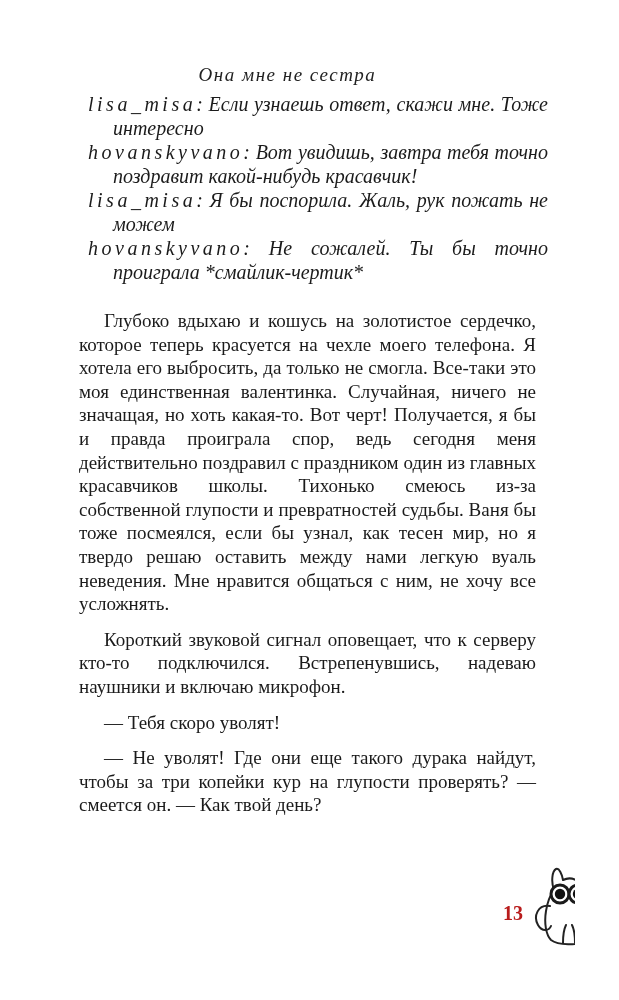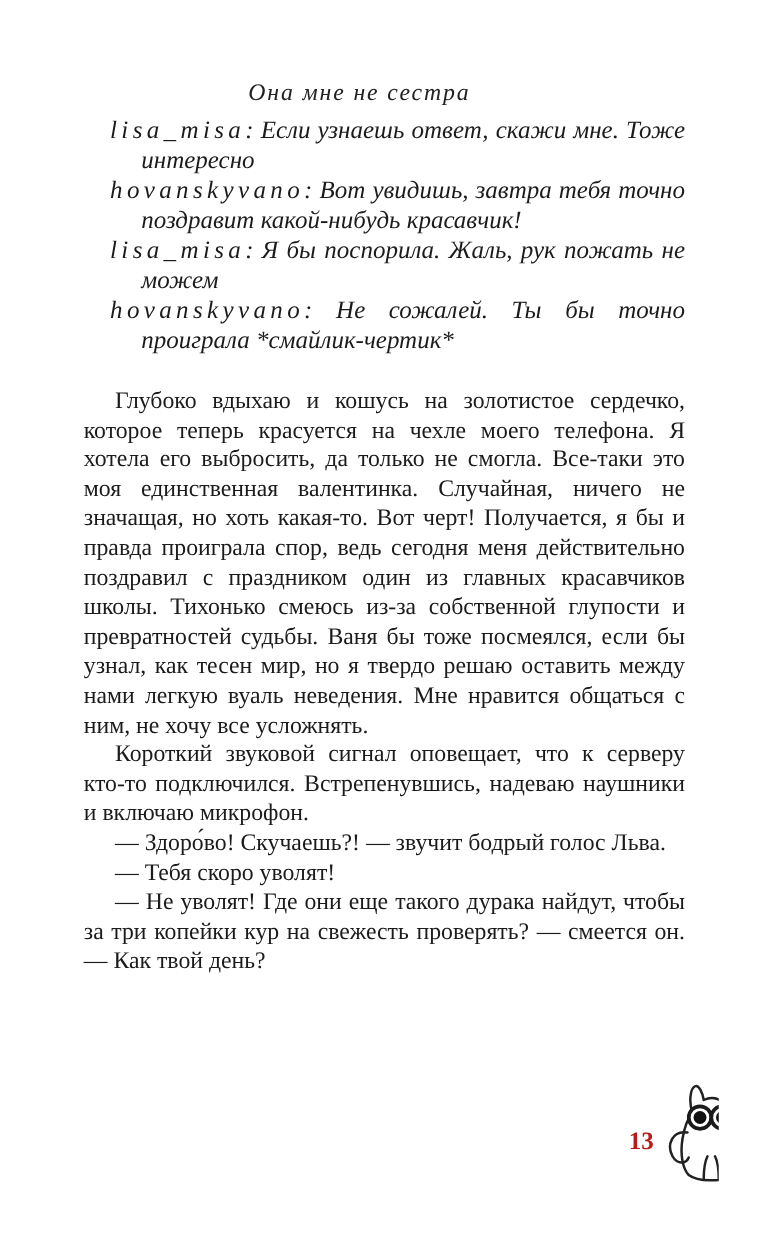--- a/index.html
+++ b/index.html
@@ -44,21 +44,21 @@
   .chat .user {
     letter-spacing: 3.5px;
   }
   .body-text {
     margin-top: 25px;
     font-size: 19px;
     line-height: 23.6px;
     text-align: justify;
   }
   .body-text p {
-    margin: 0;
+    margin: 12px;
     text-indent: 25px;
     font-family: Liberation Serif, serif;
   }
   .footer {
     position: absolute;
     left: 0;
     top: 862px;
     width: 619px;
     height: 95px;
   }
@@ -88,23 +88,22 @@
   <div class="content">
     <div class="chat" id="chat-block">
         <p><span class="user">lisa_misa</span>: <span>Если узнаешь ответ, скажи мне. Тоже интересно</span></p>
         <p><span class="user">hovanskyvano</span>: <span>Вот увидишь, завтра тебя точно поздравит какой-нибудь красавчик!</span></p>
         <p><span class="user">lisa_misa</span>: <span>Я бы поспорила. Жаль, рук пожать не можем</span></p>
         <p><span class="user">hovanskyvano</span>: <span>Не сожалей. Ты бы точно проиграла *смайлик-чертик*</span></p>
       </div>
     <div class="body-text" id="body-text" lang="ru">
         <p>Глубоко вдыхаю и кошусь на золотистое сердечко, которое теперь красуется на чехле моего телефона. Я хотела его выбросить, да только не смогла. Все-таки это моя единственная валентинка. Случайная, ничего не значащая, но хоть какая-то. Вот черт! Получается, я бы и правда проиграла спор, ведь сегодня меня действительно поздравил с праздником один из главных красавчиков школы. Тихонько смеюсь из-за собственной глупости и превратностей судьбы. Ваня бы тоже посмеялся, если бы узнал, как тесен мир, но я твердо решаю оставить между нами легкую вуаль неведения. Мне нравится общаться с ним, не хочу все усложнять.</p>
         <p>Короткий звуковой сигнал оповещает, что к серверу кто-то подключился. Встрепенувшись, надеваю наушники и включаю микрофон.</p>
-        <p>— Здоро́во! Скучаешь?! — звучит бодрый голос Льва.</p>
         <p>— Тебя скоро уволят!</p>
-        <p>— Не уволят! Где они еще такого дурака найдут, чтобы за три копейки кур на свежесть проверять? — смеется он. — Как твой день?</p>
+        <p>— Не уволят! Где они еще такого дурака найдут, чтобы за три копейки кур на глупости проверять? — смеется он. — Как твой день?</p>
       </div>
   </div>
 
   <div class="footer">
     <span class="page-number">13</span>
 
     <svg class="cat" viewBox="0 0 76 84" xmlns="http://www.w3.org/2000/svg">
       <g fill="none" stroke="#222222" stroke-width="2" stroke-linecap="round" stroke-linejoin="round">
 
         <path d="M18,42 C6,40 1,52 6,61 C10,68 17,67 19,62"></path>

